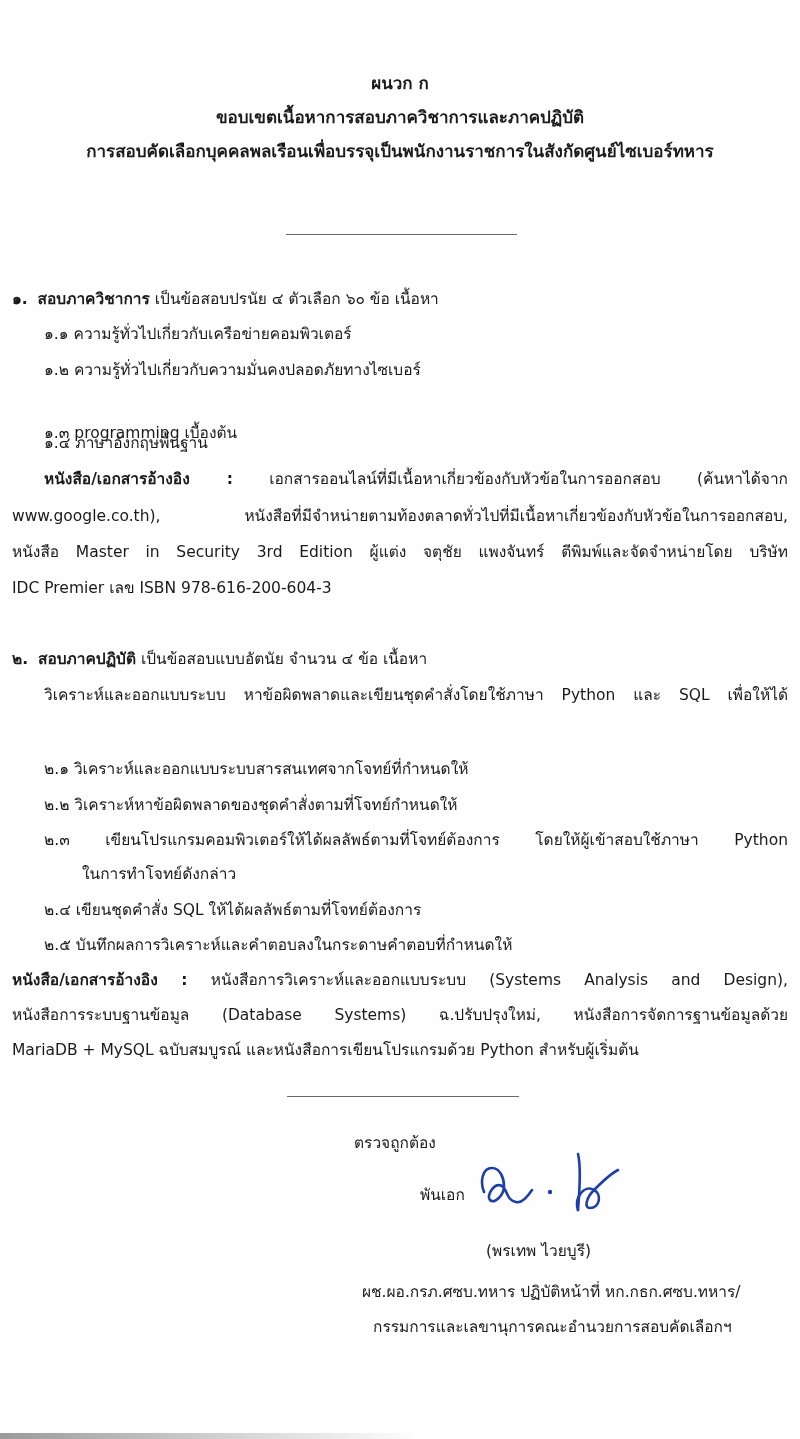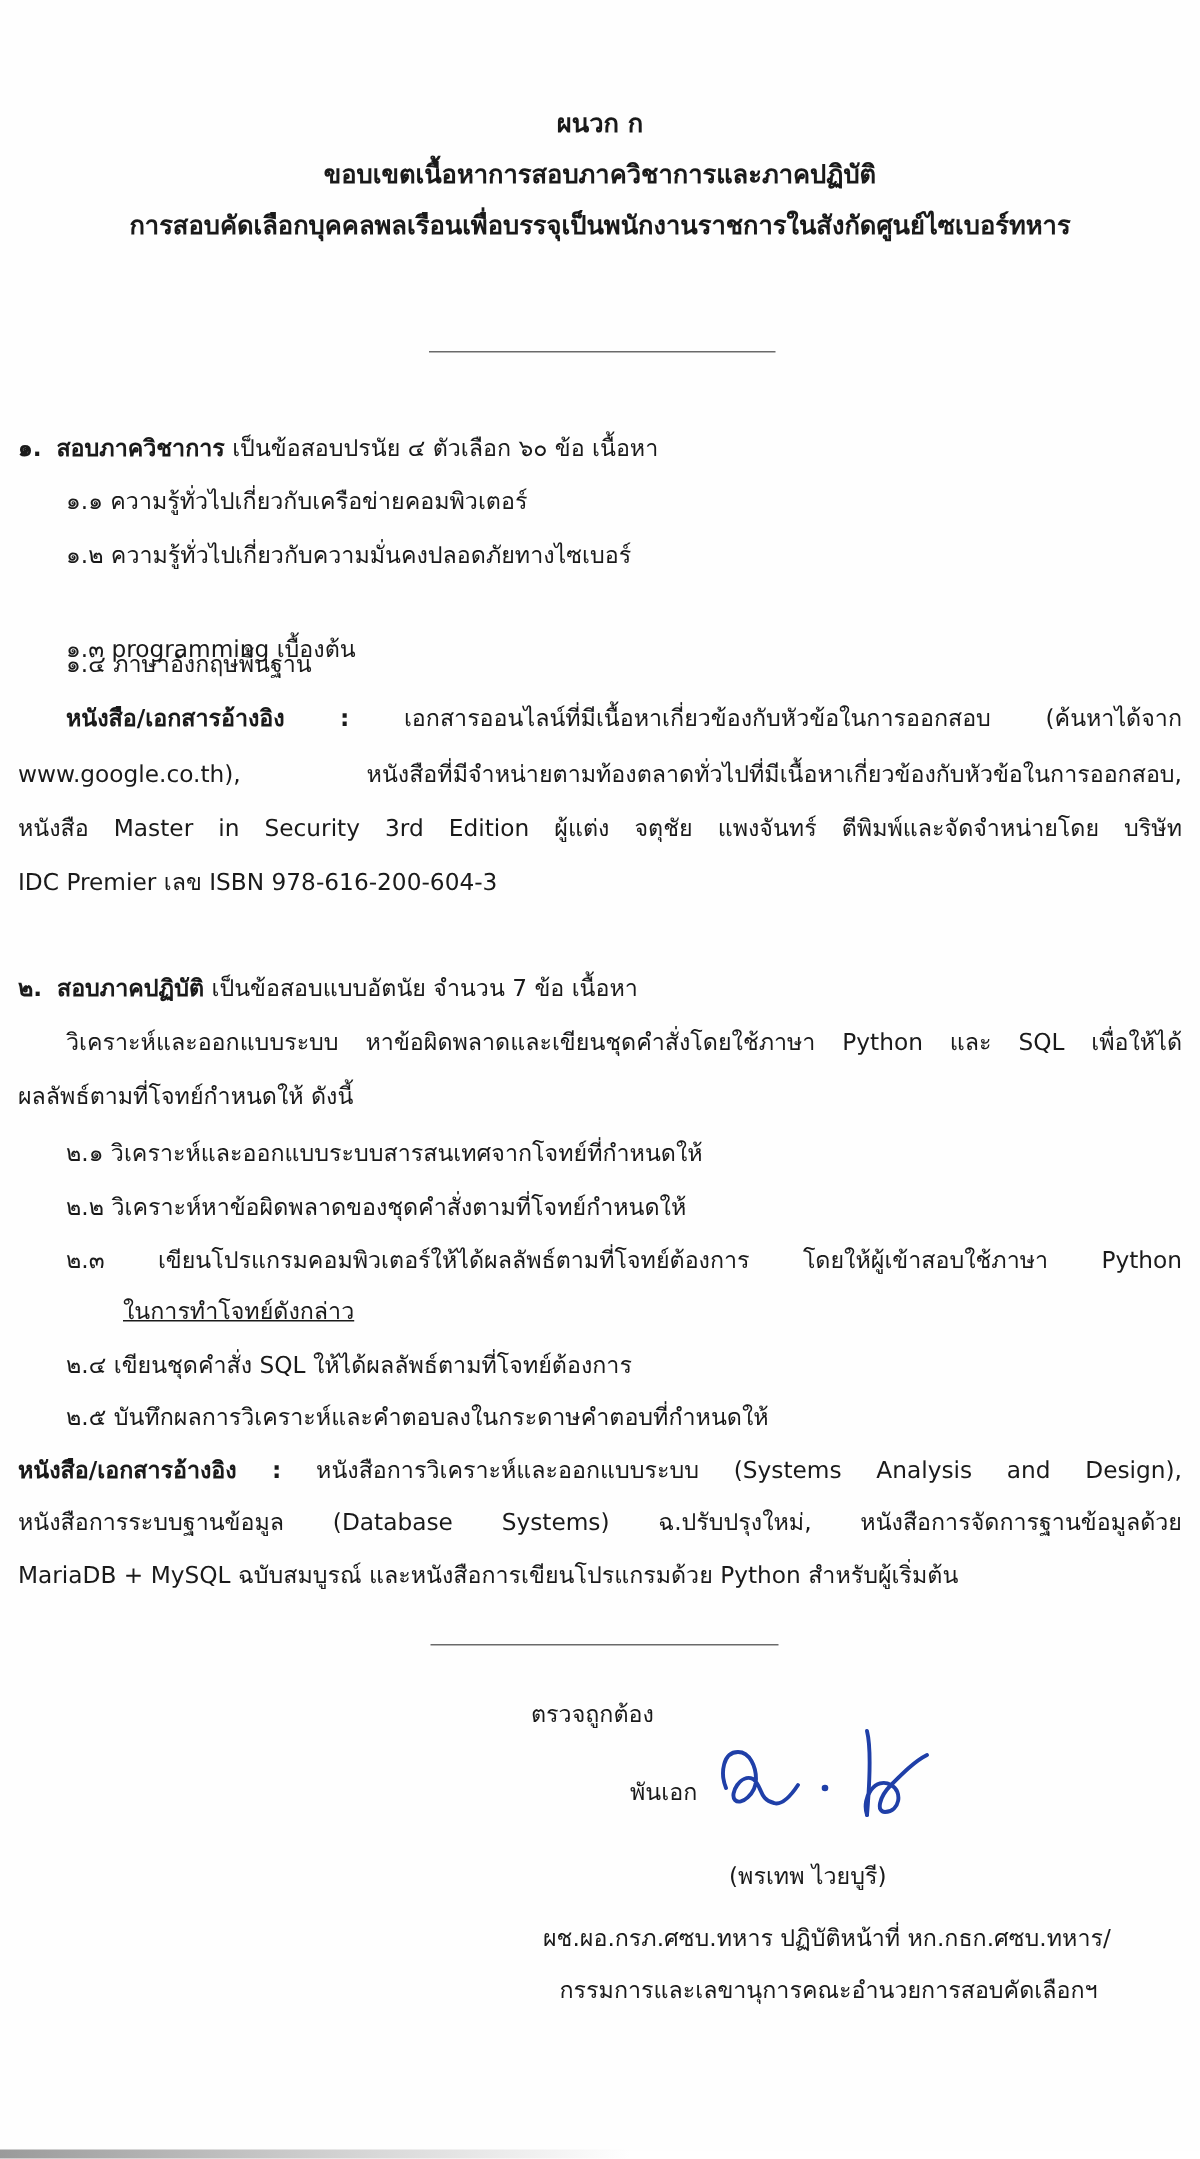--- a/index.html
+++ b/index.html
@@ -80,29 +80,28 @@
     <span class="bold">หนังสือ/เอกสารอ้างอิง :</span>
     <span>เอกสารออนไลน์ที่มีเนื้อหาเกี่ยวข้องกับหัวข้อในการออกสอบ (ค้นหาได้จาก</span>
   </div>
   <div class="line justify" style="left:12px; top:505px; width:776px;">www.google.co.th), หนังสือที่มีจำหน่ายตามท้องตลาดทั่วไปที่มีเนื้อหาเกี่ยวข้องกับหัวข้อในการออกสอบ,</div>
   <div class="line justify" style="left:12px; top:541px; width:776px;">หนังสือ Master in Security 3rd Edition ผู้แต่ง จตุชัย  แพงจันทร์ ตีพิมพ์และจัดจำหน่ายโดย บริษัท</div>
   <div class="line" style="left:12px; top:577px;">IDC Premier เลข ISBN 978-616-200-604-3</div>
 
   <div class="line" style="left:12px; top:648px;">
     <span class="bold">๒.</span>&nbsp;
     <span class="bold">สอบภาคปฏิบัติ</span>
-    <span>เป็นข้อสอบแบบอัตนัย จำนวน 7 ข้อ เนื้อหา</span>
+    <span>เป็นข้อสอบแบบอัตนัย จำนวน ๔ ข้อ เนื้อหา</span>
   </div>
   <div class="line justify" style="left:44px; top:684px; width:744px;">วิเคราะห์และออกแบบระบบ หาข้อผิดพลาดและเขียนชุดคำสั่งโดยใช้ภาษา Python และ SQL เพื่อให้ได้</div>
-  <div class="line" style="left:12px; top:720px;">ผลลัพธ์ตามที่โจทย์กำหนดให้ ดังนี้</div>
 
   <div class="line" style="left:44px; top:758px;">๒.๑ วิเคราะห์และออกแบบระบบสารสนเทศจากโจทย์ที่กำหนดให้</div>
   <div class="line" style="left:44px; top:794px;">๒.๒ วิเคราะห์หาข้อผิดพลาดของชุดคำสั่งตามที่โจทย์กำหนดให้</div>
   <div class="line justify" style="left:44px; top:829px; width:744px;">๒.๓ เขียนโปรแกรมคอมพิวเตอร์ให้ได้ผลลัพธ์ตามที่โจทย์ต้องการ โดยให้ผู้เข้าสอบใช้ภาษา Python</div>
-  <div class="line" style="left:82px; top:863px;text-decoration:underline;">ในการทำโจทย์ดังกล่าว</div>
+  <div class="line" style="left:82px; top:863px;">ในการทำโจทย์ดังกล่าว</div>
   <div class="line" style="left:44px; top:899px;">๒.๔ เขียนชุดคำสั่ง SQL ให้ได้ผลลัพธ์ตามที่โจทย์ต้องการ</div>
   <div class="line" style="left:44px; top:934px;">๒.๕ บันทึกผลการวิเคราะห์และคำตอบลงในกระดาษคำตอบที่กำหนดให้</div>
 
   <div class="line justify" style="left:12px; top:969px; width:776px;">
     <span class="bold">หนังสือ/เอกสารอ้างอิง :</span>
     <span>หนังสือการวิเคราะห์และออกแบบระบบ (Systems Analysis and Design),</span>
   </div>
   <div class="line justify" style="left:12px; top:1004px; width:776px;">หนังสือการระบบฐานข้อมูล (Database Systems) ฉ.ปรับปรุงใหม่, หนังสือการจัดการฐานข้อมูลด้วย</div>
   <div class="line" style="left:12px; top:1039px;">MariaDB + MySQL ฉบับสมบูรณ์ และหนังสือการเขียนโปรแกรมด้วย Python สำหรับผู้เริ่มต้น</div>
 

